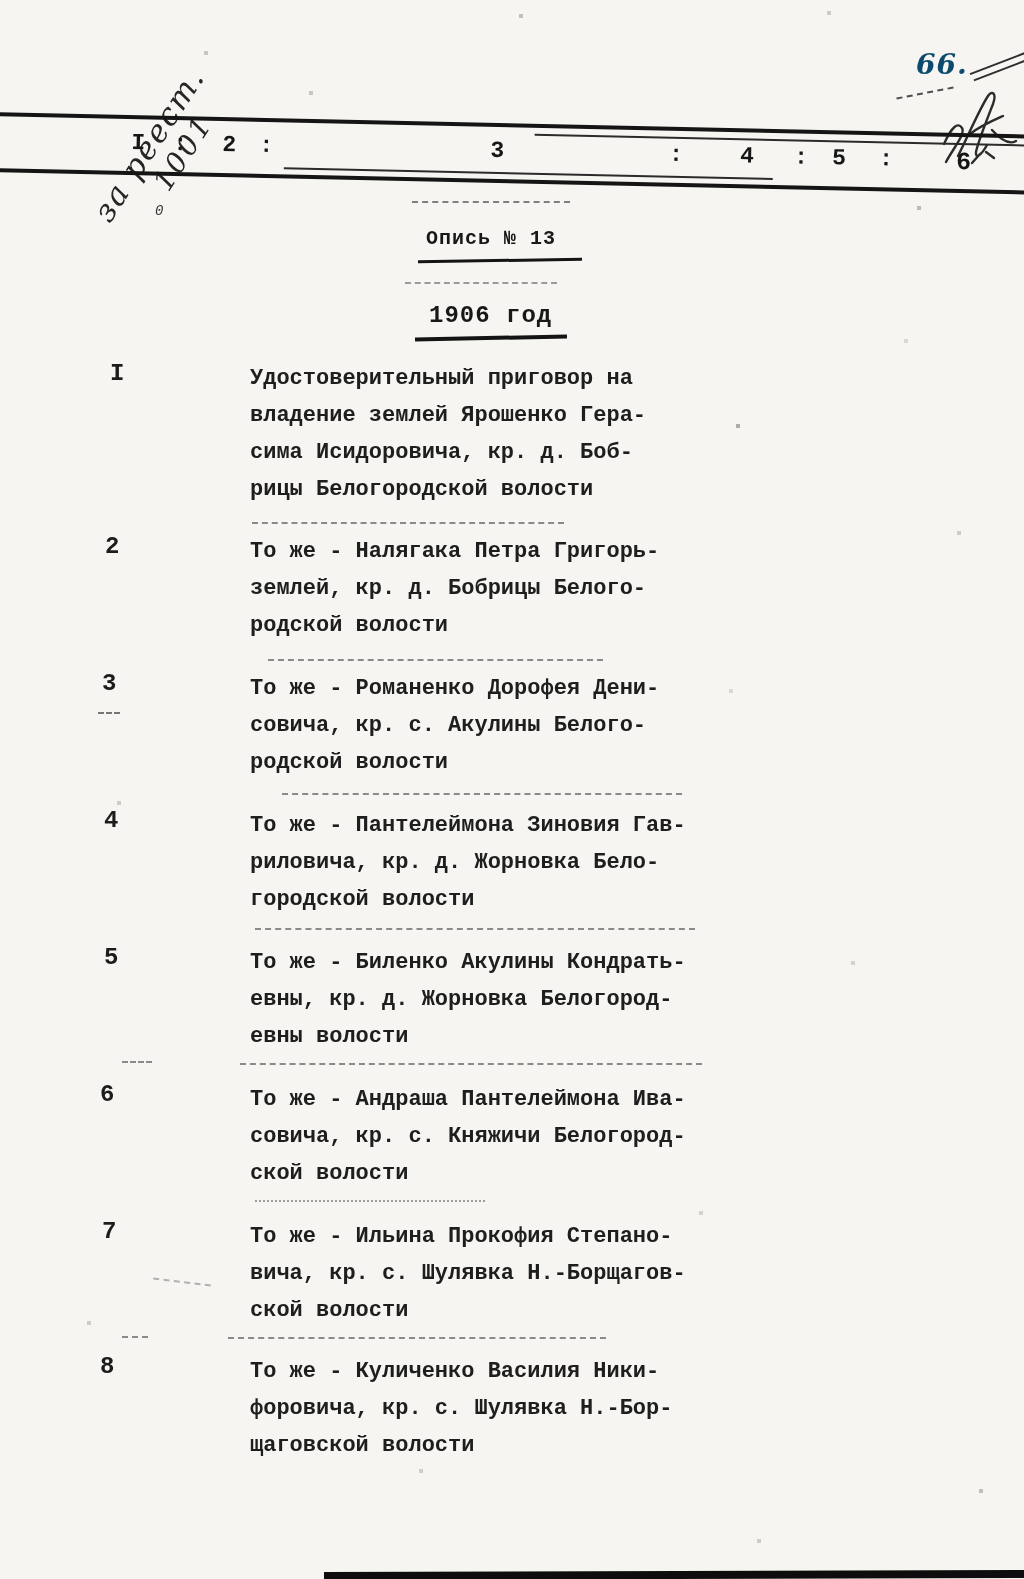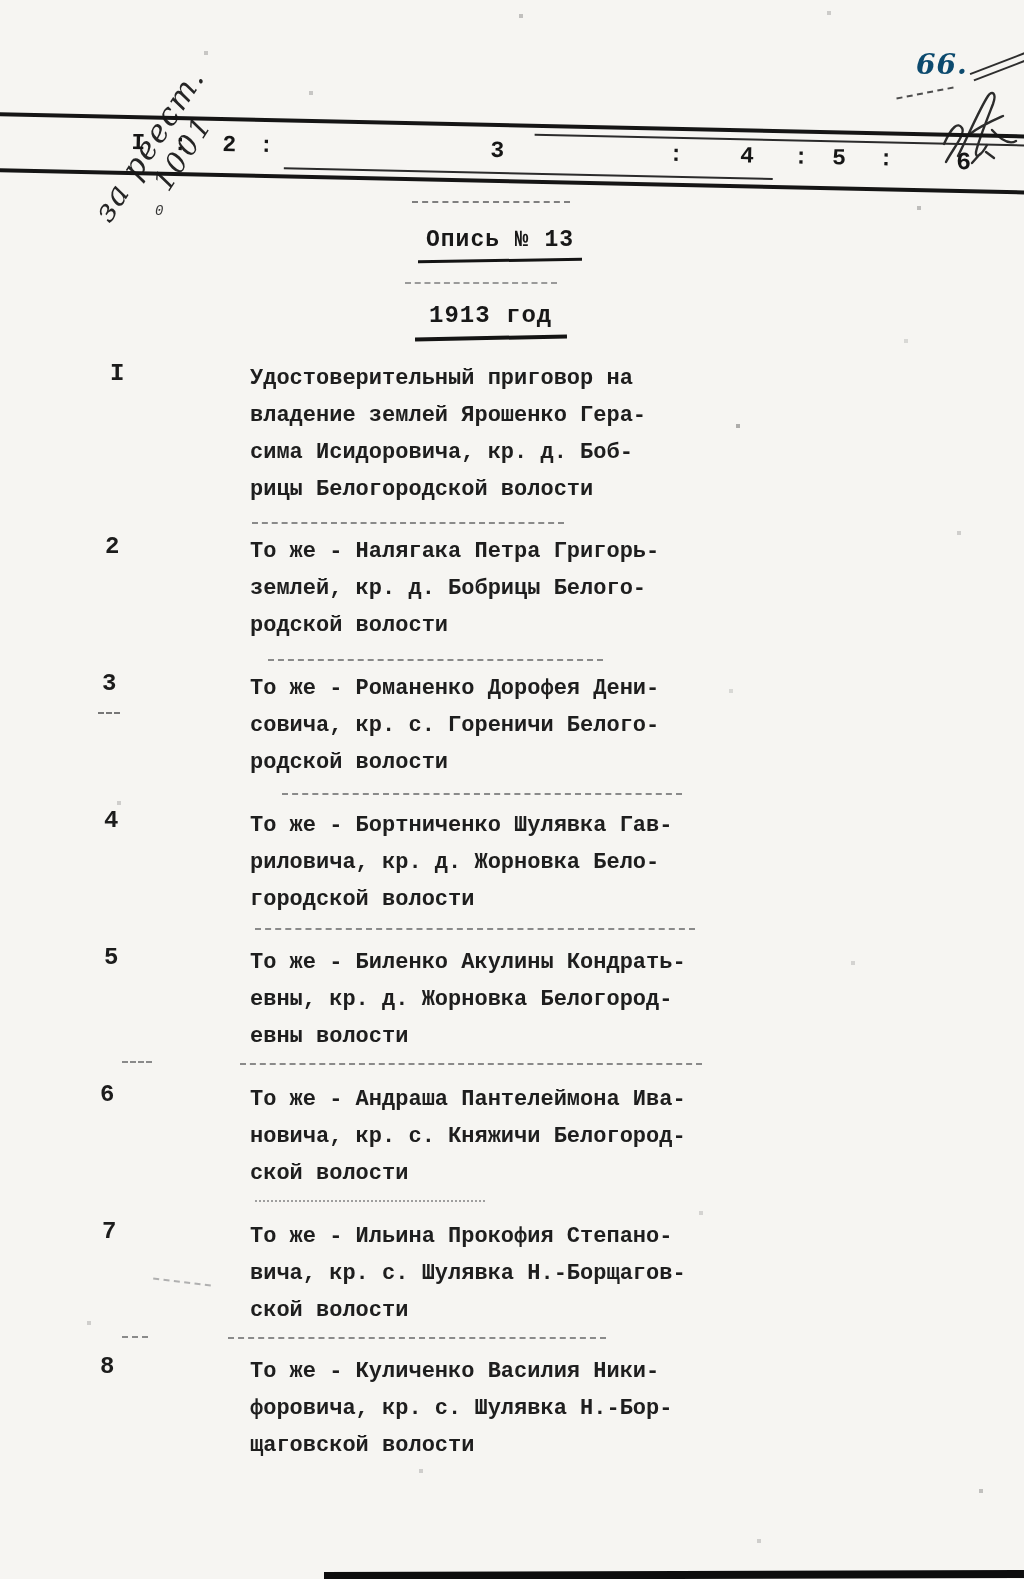--- a/index.html
+++ b/index.html
@@ -22,21 +22,21 @@
   
   .header-band{position:absolute;left:-6px;top:112px;width:1040px;height:52px;transform:rotate(1.25deg);transform-origin:0 0;border-top:4px solid #151515;border-bottom:4px solid #151515;}
   .header-band .echo-top{position:absolute;left:52%;right:0;top:6px;height:2px;background:#2b2b2b;}
   .header-band .echo-bottom{position:absolute;left:28%;width:47%;bottom:5px;height:2px;background:#2b2b2b;}
   .col-label{position:absolute;top:11px;font-size:23px;font-weight:bold;color:#161616;}
   .col-sep{position:absolute;top:11px;font-size:23px;font-weight:bold;color:#161616;}
 
   .stray-mark{position:absolute;left:155px;top:203px;font-size:14px;font-style:italic;color:#333;}
 
   
-  .doc-title{position:absolute;left:426px;top:227px;font-size:23px;font-weight:bold;letter-spacing:1px;color:#181818;}
+  .doc-title{position:absolute;left:426px;top:227px;font-size:20px;font-weight:bold;letter-spacing:1px;color:#181818;}
   .title-underline{position:absolute;left:418px;top:259px;width:164px;height:3px;background:#141414;transform:rotate(-0.8deg);}
   .doc-year{position:absolute;left:429px;top:302px;font-size:24px;font-weight:bold;letter-spacing:1px;color:#181818;}
   .year-underline{position:absolute;left:415px;top:336px;width:152px;height:4px;background:#141414;transform:rotate(-1.2deg);}
 
   
   .dashes{position:absolute;border-top:2px dashed #8a8a8a;}
   .dots{position:absolute;border-top:2px dotted #9e9e9e;}
 
   
   .entry{position:absolute;left:0;width:1024px;}
@@ -95,21 +95,21 @@
     <span class="col-label" style="left:963px;font-size:25px">6</span>
   </div>
 
   <div class="stray-mark">0</div>
 
   <div class="dashes" style="left:412px;top:201px;width:158px;border-color:#7f7f7f"></div>
   <div class="doc-title">Опись № 13</div>
   <div class="title-underline"></div>
 
   <div class="dashes" style="left:405px;top:282px;width:152px;border-color:#9a9a9a"></div>
-  <div class="doc-year">1913 год</div>
+  <div class="doc-year">1906 год</div>
   <div class="year-underline"></div>
 
   <div class="entry" style="top:360px">
     <div class="entry-num" style="left:110px">I</div>
     <div class="entry-text">Удостоверительный приговор на
 владение землей Ярошенко Гера-
 сима Исидоровича, кр. д. Боб-
 рицы Белогородской волости</div>
   </div>
   <div class="dashes" style="left:252px;top:522px;width:312px"></div>
@@ -118,47 +118,47 @@
     <div class="entry-num" style="left:105px">2</div>
     <div class="entry-text">То же - Налягака Петра Григорь-
 землей, кр. д. Бобрицы Белого-
 родской волости</div>
   </div>
   <div class="dashes" style="left:268px;top:659px;width:335px"></div>
 
   <div class="entry" style="top:670px">
     <div class="entry-num" style="left:102px">3</div>
     <div class="entry-text">То же - Романенко Дорофея Дени-
-совича, кр. с. Гореничи Белого-
+совича, кр. с. Акулины Белого-
 родской волости</div>
   </div>
   <div class="dashes" style="left:98px;top:712px;width:22px;border-color:#777"></div>
   <div class="dashes" style="left:282px;top:793px;width:400px"></div>
 
   <div class="entry" style="top:807px">
     <div class="entry-num" style="left:104px">4</div>
-    <div class="entry-text">То же - Бортниченко Шулявка Гав-
+    <div class="entry-text">То же - Пантелеймона Зиновия Гав-
 риловича, кр. д. Жорновка Бело-
 городской волости</div>
   </div>
   <div class="dashes" style="left:255px;top:928px;width:440px"></div>
 
   <div class="entry" style="top:944px">
     <div class="entry-num" style="left:104px">5</div>
     <div class="entry-text">То же - Биленко Акулины Кондрать-
 евны, кр. д. Жорновка Белогород-
 евны волости</div>
   </div>
   <div class="dashes" style="left:122px;top:1061px;width:30px"></div>
   <div class="dashes" style="left:240px;top:1063px;width:462px"></div>
 
   <div class="entry" style="top:1081px">
     <div class="entry-num" style="left:100px">6</div>
     <div class="entry-text">То же - Андраша Пантелеймона Ива-
-новича, кр. с. Княжичи Белогород-
+совича, кр. с. Княжичи Белогород-
 ской волости</div>
   </div>
   <div class="dots" style="left:255px;top:1200px;width:230px"></div>
 
   <div class="entry" style="top:1218px">
     <div class="entry-num" style="left:102px">7</div>
     <div class="entry-text">То же - Ильина Прокофия Степано-
 вича, кр. с. Шулявка Н.-Борщагов-
 ской волости</div>
   </div>

